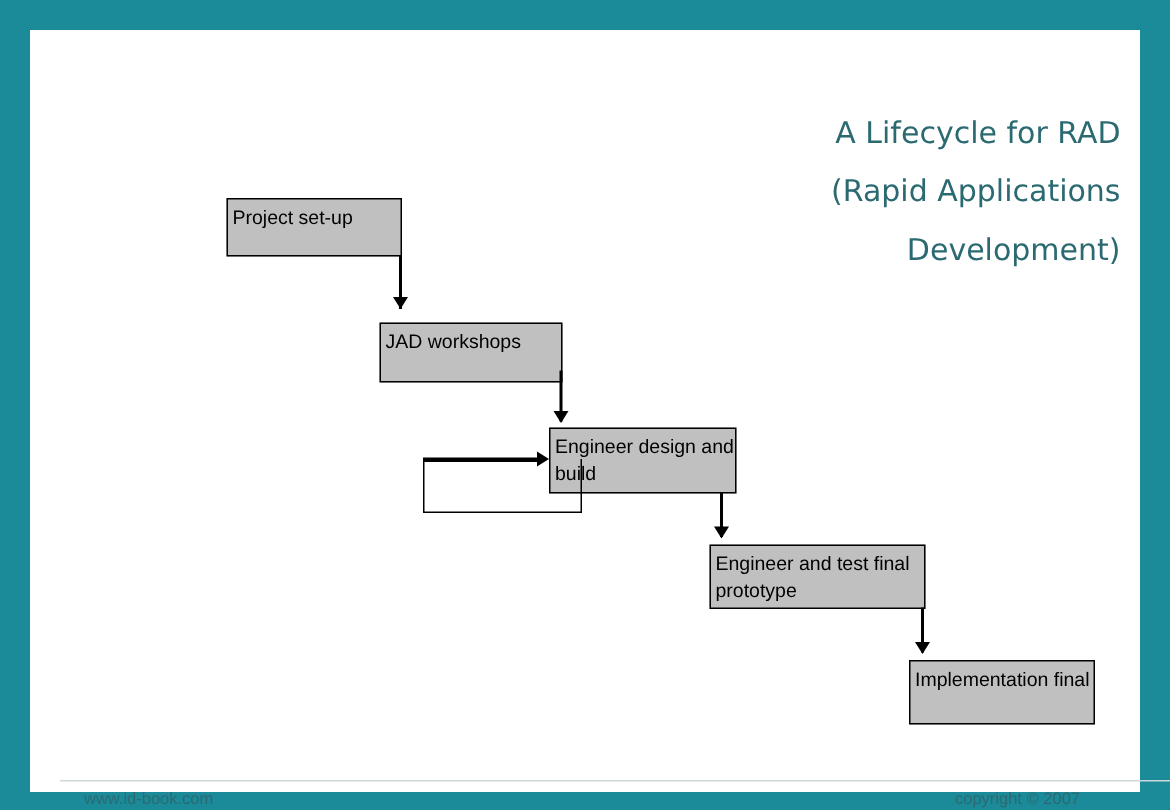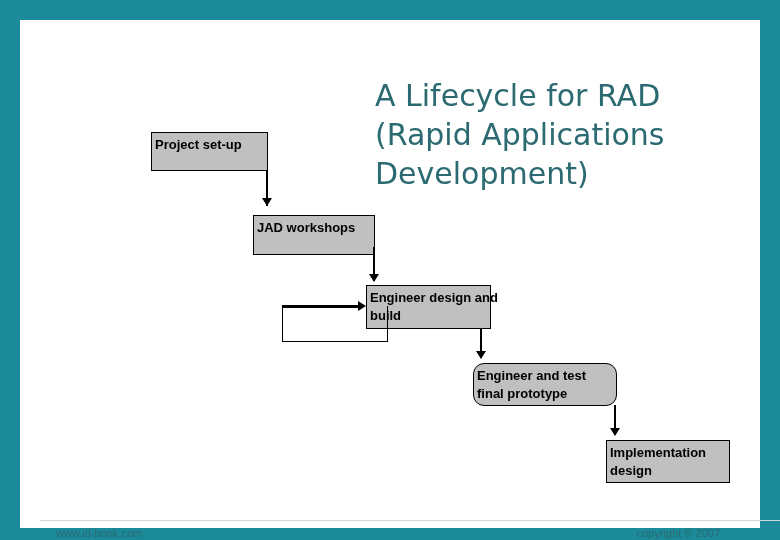--- a/index.html
+++ b/index.html
@@ -28,49 +28,48 @@
     height: 508px;
     background: #ffffff;
   }
 
   
   #title {
     position: absolute;
     left: 355px;
     top: 36px;
     width: 372px;
-    text-align: left;
+    text-align: right;
     color: #2c6a72;
-    font-size: 30px;
+    font-size: 20px;
     line-height: 39px;
     font-family: "DejaVu Sans", sans-serif;
     font-weight: normal;
     letter-spacing: 0px;
     white-space: pre-line;
   }
 
   
   .node {
     position: absolute;
     background: #c0c0c0;
     border: 1px solid #000000;
     box-sizing: border-box;
     color: #000000;
     font-family: "Liberation Sans", sans-serif;
     font-size: 13px;
     line-height: 18px;
     padding: 3px 0 0 3px;
     white-space: nowrap;
-    font-weight: bold;
   }
   #node-project   { left: 131px; top: 112px; width: 117px; height: 39px; }
   #node-jad       { left: 233px; top: 195px; width: 122px; height: 40px; }
   #node-iterative { left: 346px; top: 265px; width: 125px; height: 44px; white-space: normal; width: 125px; }
   #node-iterative .nodetext { display: block; width: 150px; }
-  #node-engineer  { left: 453px; top: 343px; width: 144px; height: 43px; white-space: normal; border-radius: 11px; }
+  #node-engineer  { left: 453px; top: 343px; width: 144px; height: 43px; white-space: normal; }
   #node-implement { left: 586px; top: 420px; width: 124px; height: 43px; white-space: normal; }
 
   
   .line-v, .line-h {
     position: absolute;
     background: #000000;
   }
   .line-v { width: 2px; }
   .line-h { height: 2px; }
 
@@ -179,21 +178,21 @@
       <div class="arrow-down" id="c3-ar"></div>
 
       <div class="node" id="node-engineer">
         <span class="nodetext">Engineer and test final prototype</span>
       </div>
 
       <div class="line-v" id="c4-v"></div>
       <div class="arrow-down" id="c4-ar"></div>
 
       <div class="node" id="node-implement">
-        <span class="nodetext">Implementation design</span>
+        <span class="nodetext">Implementation final</span>
       </div>
 
     </div>
 
     <div id="footer-rule"></div>
     <div class="footer-text" id="footer-left">www.id-book.com</div>
     <div class="footer-text" id="footer-right">copyright © 2007</div>
 
   </div>
 </div>

